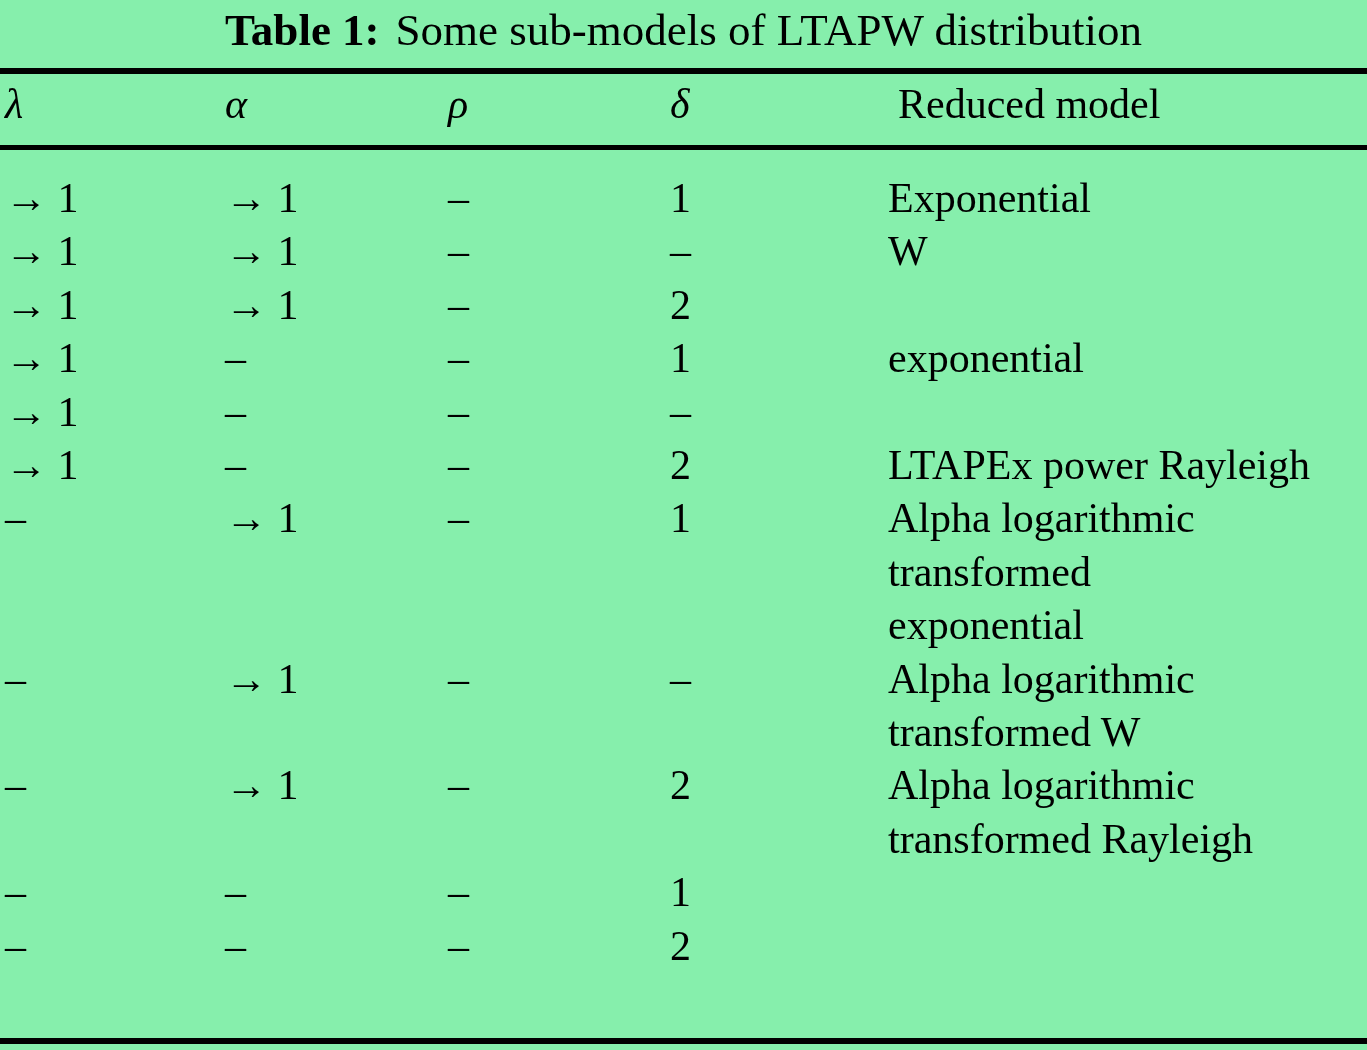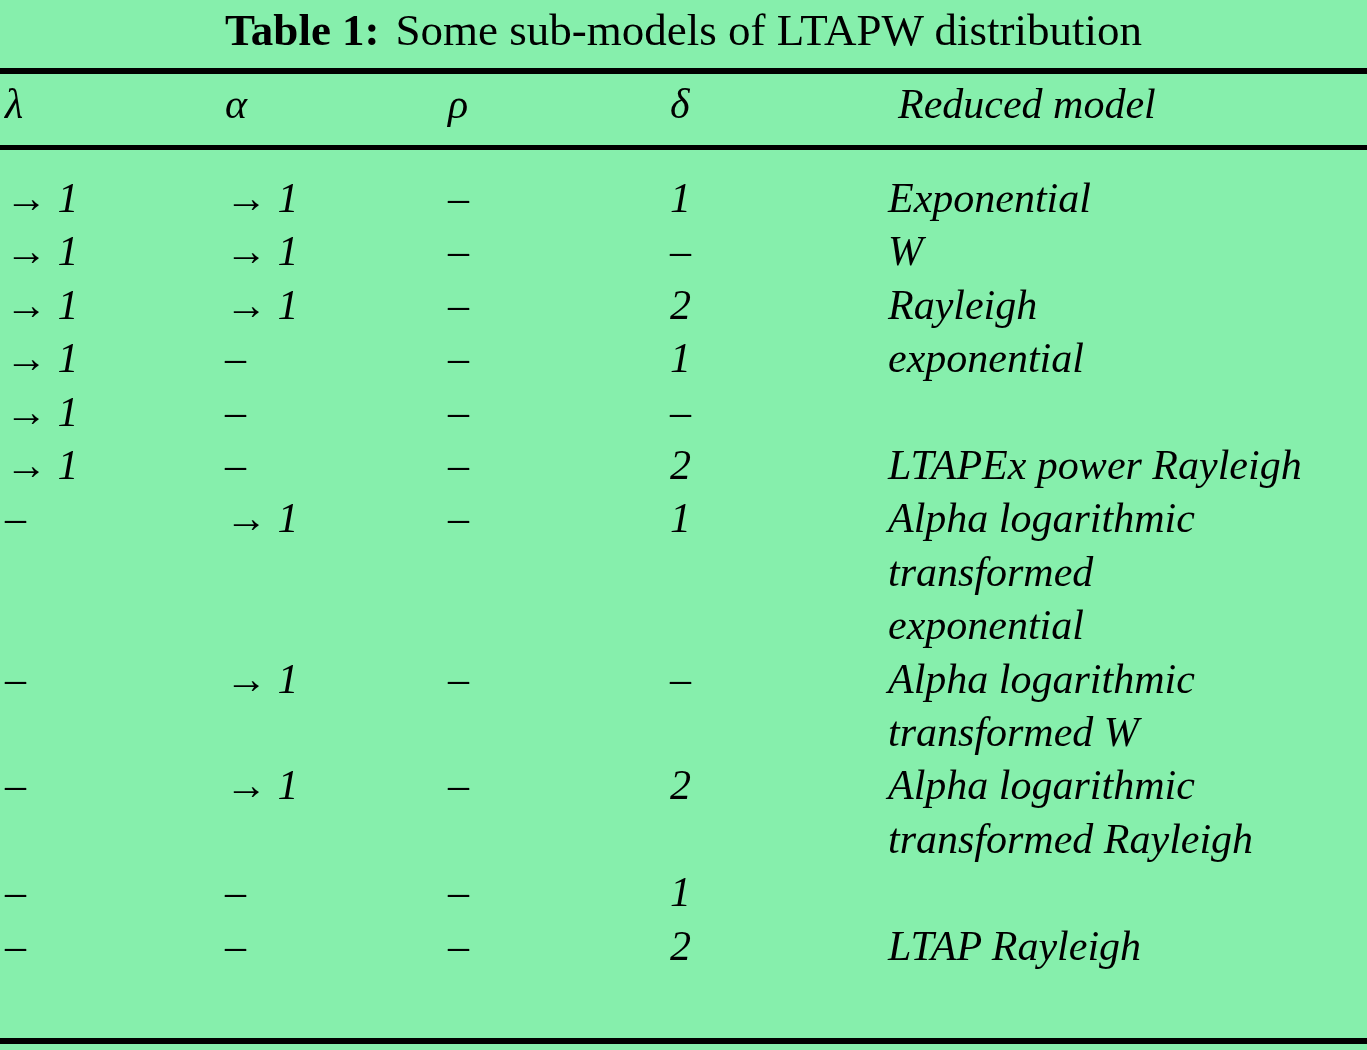--- a/index.html
+++ b/index.html
@@ -44,21 +44,21 @@
   }
   .header-row .greek { font-style: italic; padding-left: 5px; }
   .header-row .hc2, .header-row .hc3, .header-row .hc4 { padding-left: 0; }
   .header-row .hc5 { padding-left: 10px; }
   .tbody {
     position: absolute;
     top: 172px; left: 0; width: 1367px;
     font-size: 42px;
     line-height: 53.4px;
   }
-  .cell { white-space: nowrap; align-self: start; font-style: italic; }
+  .cell { white-space: nowrap; align-self: start; }
   .c-lambda { padding-left: 5px; }
   .model-line { white-space: nowrap; }
 </style>
 </head>
 <body>
 
 <div class="page">
 
   <div class="title">
     <span class="bold">Table 1:</span><span>Some sub-models of LTAPW distribution</span>
@@ -93,23 +93,20 @@
         <div class="cell c-delta">–</div>
         <div class="cell c-model">
           <div class="model-line">W</div>
         </div>
       </div>
       <div class="grid-row trow">
         <div class="cell c-lambda">→ 1</div>
         <div class="cell c-alpha">→ 1</div>
         <div class="cell c-rho">–</div>
         <div class="cell c-delta">2</div>
-        <div class="cell c-model">
-          <div class="model-line">Rayleigh</div>
-        </div>
       </div>
       <div class="grid-row trow">
         <div class="cell c-lambda">→ 1</div>
         <div class="cell c-alpha">–</div>
         <div class="cell c-rho">–</div>
         <div class="cell c-delta">1</div>
         <div class="cell c-model">
           <div class="model-line">exponential</div>
         </div>
       </div>
@@ -163,21 +160,18 @@
         <div class="cell c-lambda">–</div>
         <div class="cell c-alpha">–</div>
         <div class="cell c-rho">–</div>
         <div class="cell c-delta">1</div>
       </div>
       <div class="grid-row trow">
         <div class="cell c-lambda">–</div>
         <div class="cell c-alpha">–</div>
         <div class="cell c-rho">–</div>
         <div class="cell c-delta">2</div>
-        <div class="cell c-model">
-          <div class="model-line">LTAP Rayleigh</div>
-        </div>
       </div>
     </div>
 
   <div class="rule rule-bottom"></div>
 
 </div>
 
 </body></html>

